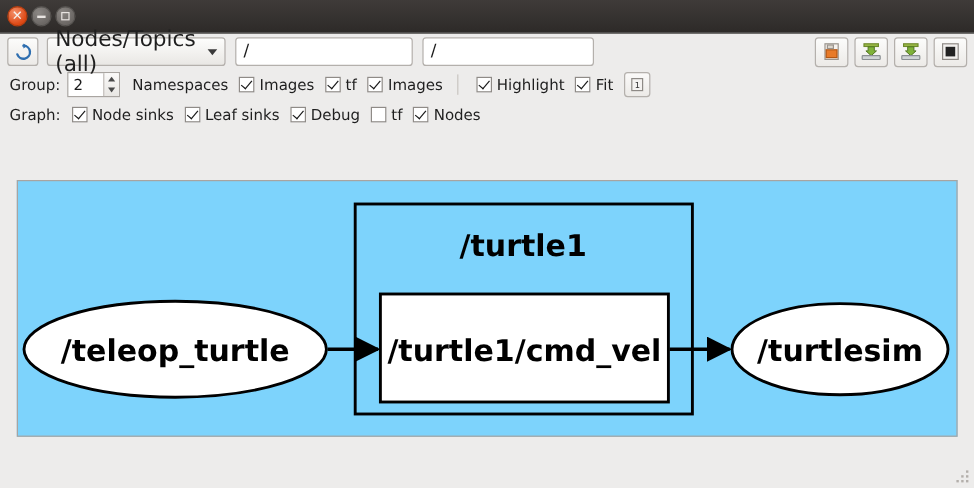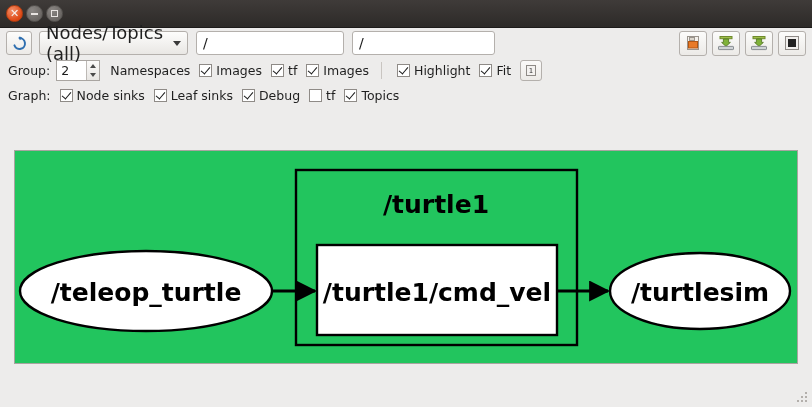--- a/index.html
+++ b/index.html
@@ -351,21 +351,21 @@
   }
 
   
   .canvas-wrap {
     position: absolute;
     left: 14px;
     top: 150px;
     width: 784px;
     height: 214px;
     border: 1px solid #a8a4a0;
-    background: #22c55e;
+    background: #7dd3fc;
     box-sizing: border-box;
     overflow: hidden;
   }
   .graph-svg { display: block; }
 
   .grip {
     position: absolute;
     right: 3px;
     bottom: 3px;
     width: 14px;
@@ -520,21 +520,21 @@
     </span>
 
     <span class="chk-item">
       <span class="cbox"></span>
       <span>tf</span>
     </span>
 
 
     <span class="chk-item">
       <span class="cbox checked"></span>
-      <span>Topics</span>
+      <span>Nodes</span>
     </span>
   </div>
 
   <div class="canvas-wrap">
     <svg class="graph-svg" width="782" height="212" viewBox="0 0 782 212">
       <defs>
         <marker id="arrow" viewBox="0 0 10 10" refX="9" refY="5" markerWidth="7" markerHeight="7" orient="auto-start-reverse">
           <path d="M0,0 L10,5 L0,10 z" fill="#000000"></path>
         </marker>
       </defs>

